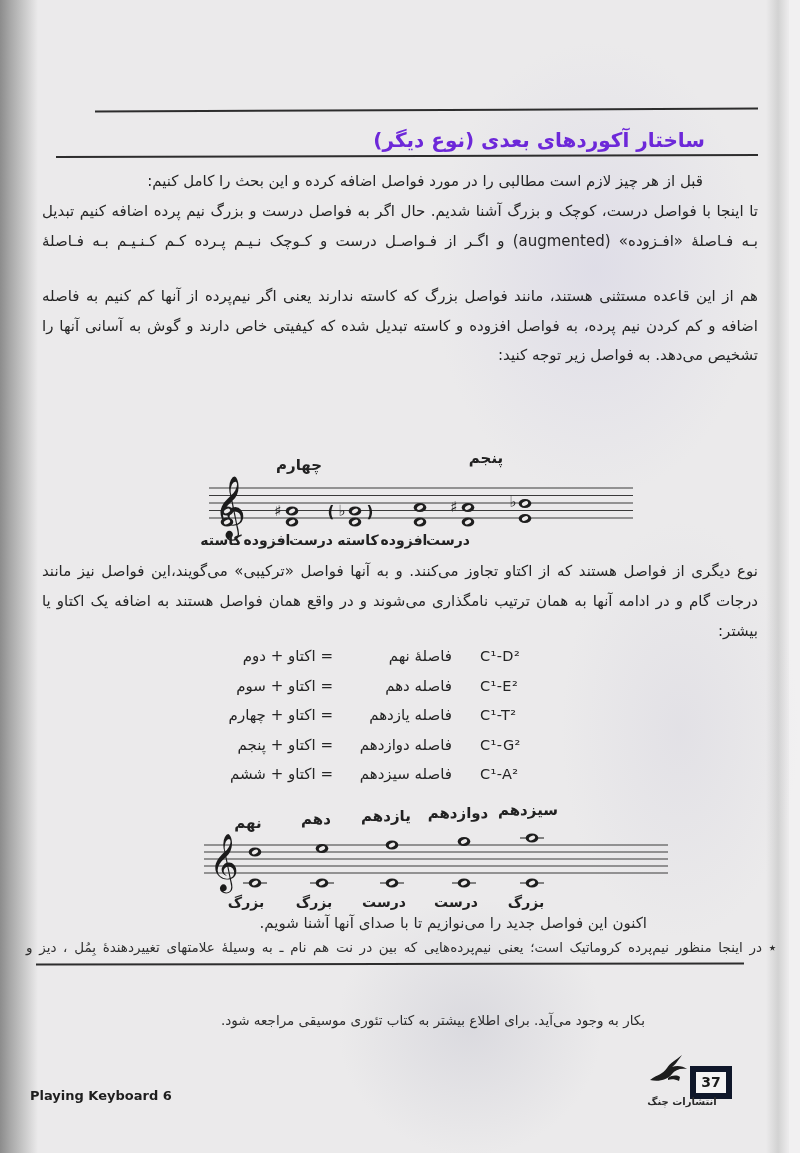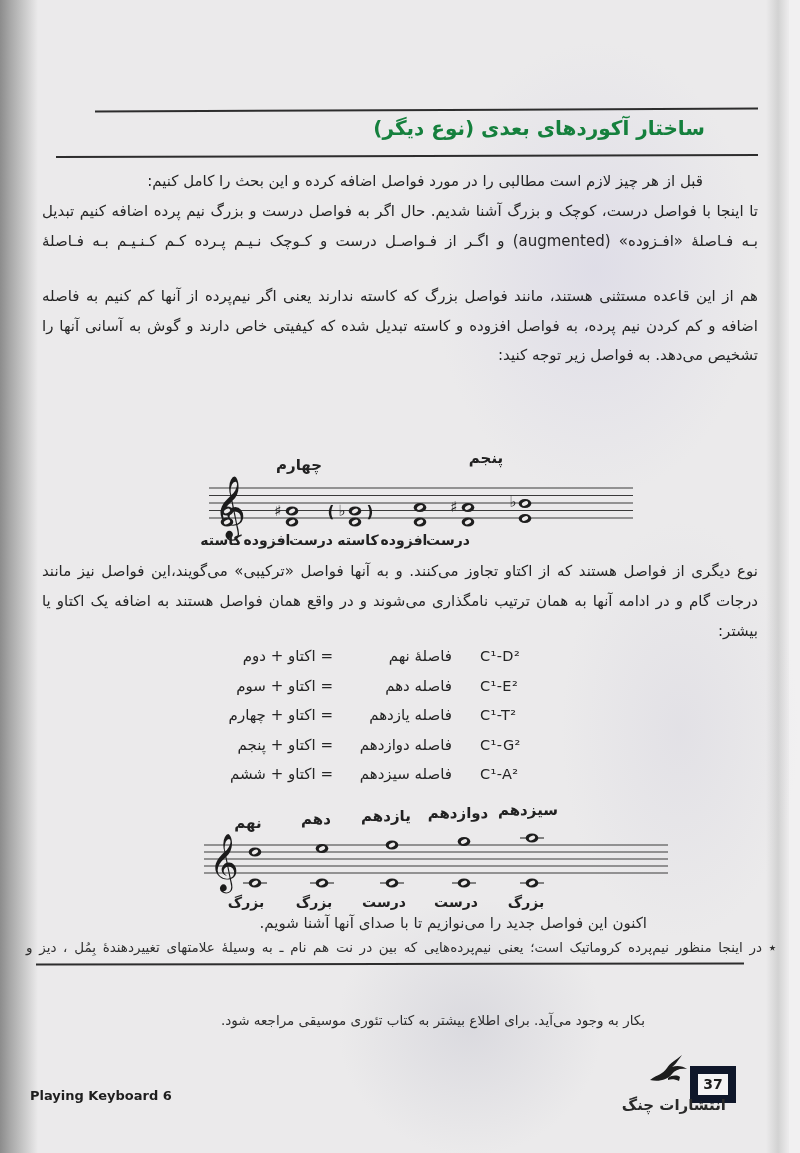--- a/index.html
+++ b/index.html
@@ -18,23 +18,23 @@
   .tint-a{position:absolute;left:430px;top:40px;width:330px;height:460px;
     background:radial-gradient(ellipse at center,rgba(213,211,228,.55),rgba(213,211,228,0) 70%);}
   .tint-b{position:absolute;left:340px;top:900px;width:260px;height:253px;
     background:radial-gradient(ellipse at center,rgba(198,198,208,.45),rgba(198,198,208,0) 72%);}
   .tint-c{position:absolute;left:560px;top:520px;width:240px;height:420px;
     background:radial-gradient(ellipse at center,rgba(210,208,220,.35),rgba(210,208,220,0) 70%);}
 
   .rule{position:absolute;height:2px;background:#2d2d2d;}
 
   .page-title{
-    position:absolute;top:116px;left:380px;width:325px;
+    position:absolute;top:128px;left:380px;width:325px;
     direction:rtl;text-align:right;white-space:nowrap;
-    font-size:20px;font-weight:bold;color:#15803d;letter-spacing:.2px;
+    font-size:20px;font-weight:bold;color:#6d28d9;letter-spacing:.2px;
   }
 
   .para{position:absolute;left:42px;width:716px;direction:rtl;font-size:15px;color:#262626;}
   .para .tl{height:30px;line-height:30px;text-align:justify;text-align-last:justify;}
   .para .tl.natural{text-align:right;text-align-last:right;}
   .body-para .tl{height:29.5px;line-height:29.5px;}
   .indent1{padding-right:55px;}
 
   
   .tcol{position:absolute;direction:rtl;font-size:15px;color:#242424;}
@@ -47,24 +47,24 @@
     text-align:right;font-size:15px;height:26px;line-height:26px;white-space:nowrap;}
 
   .footnote-1{position:absolute;top:933px;left:26px;width:750px;direction:rtl;
     font-size:13.5px;height:28px;line-height:28px;text-align:justify;text-align-last:justify;color:#2e2e2e;}
   .footnote-2{position:absolute;top:1006px;left:185px;width:460px;direction:rtl;
     font-size:13.5px;height:28px;line-height:28px;text-align:right;color:#2e2e2e;}
 
   .book-title{position:absolute;left:30px;top:1088px;font-size:13px;font-weight:bold;
     color:#1e1e1e;white-space:nowrap;}
   .pagenum-box{position:absolute;left:690px;top:1066px;width:30px;height:21px;
-    border:8px solid #0f172a;background:#f4f3f4;
+    border:6px solid #0f172a;background:#f4f3f4;
     font-size:14px;font-weight:bold;text-align:center;line-height:21px;color:#1c1c1c;}
   .publisher{position:absolute;left:638px;top:1096px;width:88px;direction:rtl;
-    font-size:15px;font-weight:bold;text-align:center;color:#2a2a2a;white-space:nowrap;}
+    font-size:10px;font-weight:bold;text-align:center;color:#2a2a2a;white-space:nowrap;}
   .bird{position:absolute;left:646px;top:1054px;}
 
   svg text{font-family:"DejaVu Sans", sans-serif;}
   .staff-label{font-size:15px;font-weight:bold;fill:#222;}
   .staff-label-sm{font-size:14px;font-weight:bold;fill:#222;}
   .accidental{font-size:15px;fill:#1d1d1d;font-weight:bold;}
   .clef{font-size:54px;fill:#1b1b1b;}
 </style>
 </head>
 <body>

